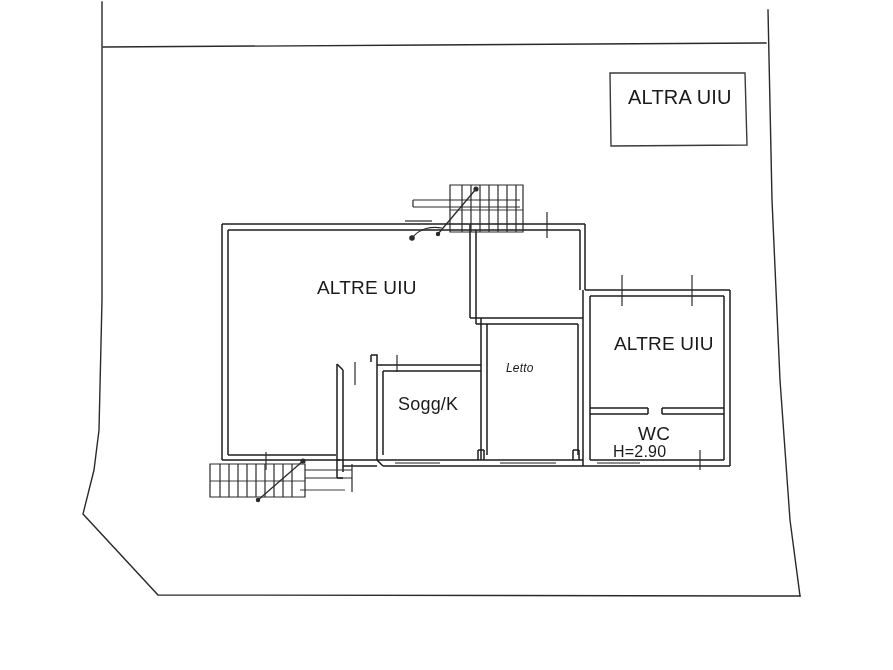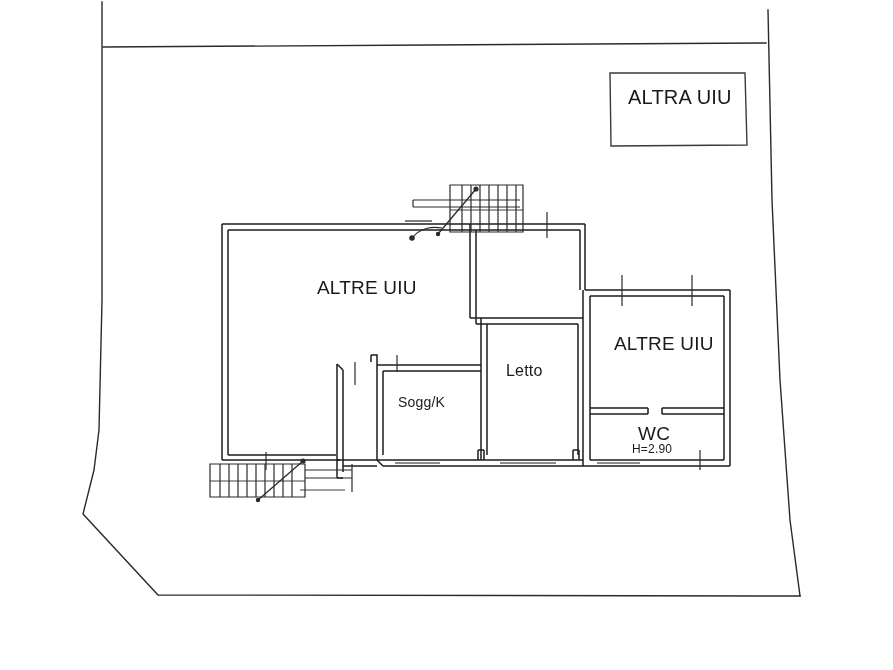--- a/index.html
+++ b/index.html
@@ -43,37 +43,38 @@
     font-size: 19px;
     left: 317px;
     top: 278px;
   }
   .lbl-altre-annex {
     font-size: 19px;
     left: 614px;
     top: 334px;
   }
   .lbl-letto {
-    font-size: 16px;
+    font-size: 12px;
     left: 506px;
     top: 362px;
+    font-style: italic;
   }
   .lbl-sogg {
-    font-size: 14px;
+    font-size: 18px;
     left: 398px;
     top: 395px;
   }
   .lbl-wc {
     font-size: 19px;
     left: 638px;
     top: 424px;
   }
   .lbl-wc-h {
-    font-size: 12px;
-    left: 632px;
+    font-size: 16px;
+    left: 613px;
     top: 443px;
   }
 </style>
 </head>
 <body>
 
 <div id="plan-root">
 
   <svg id="plan-svg" viewBox="0 0 893 670">
 

